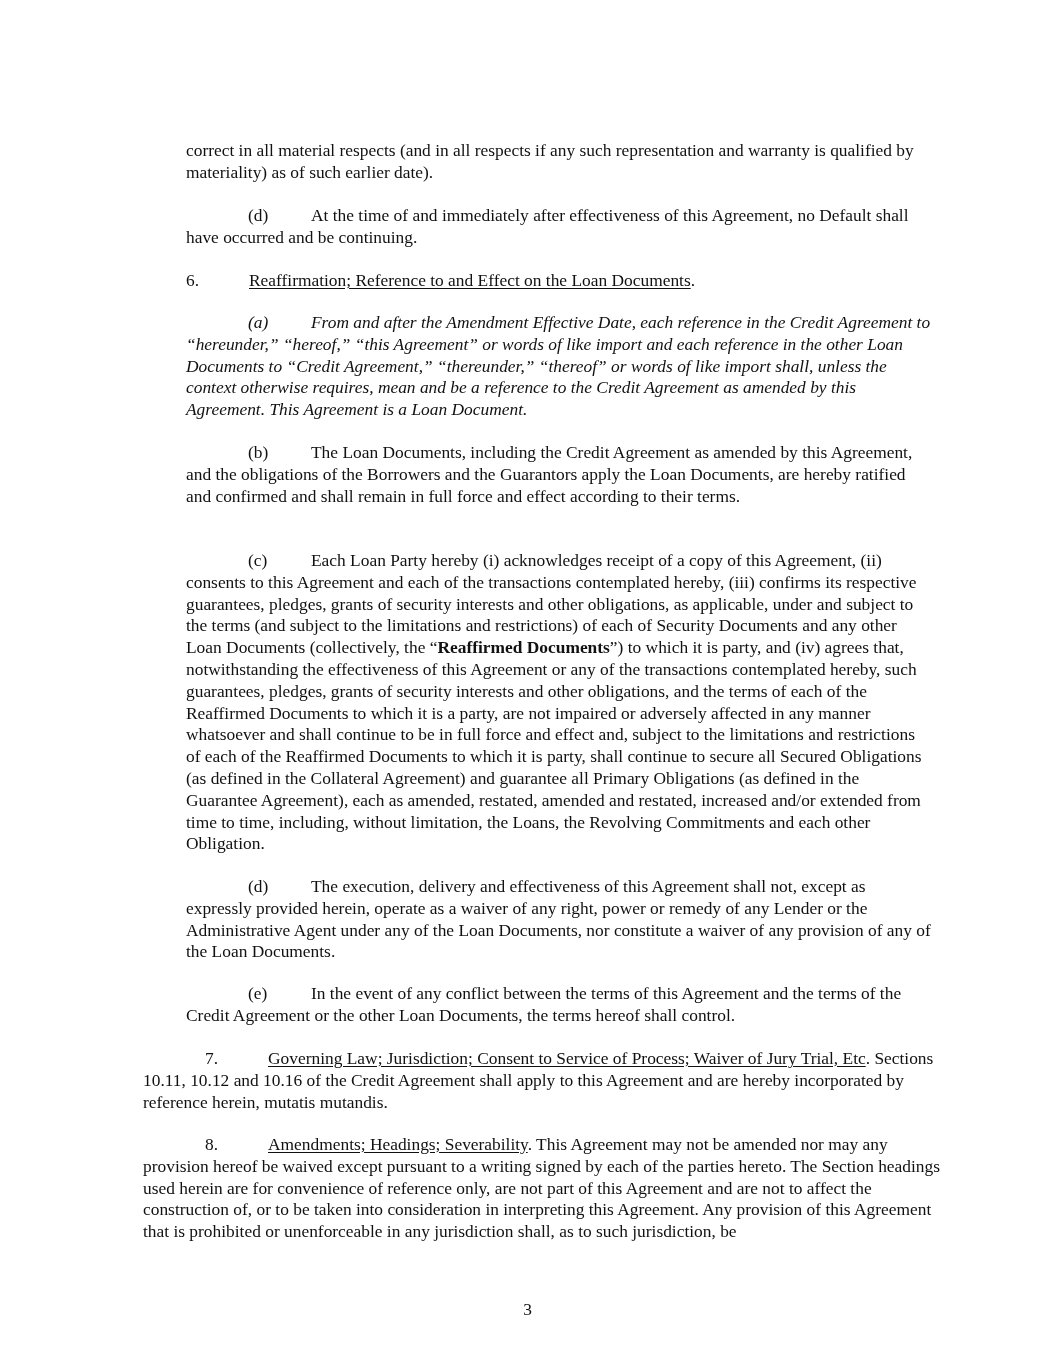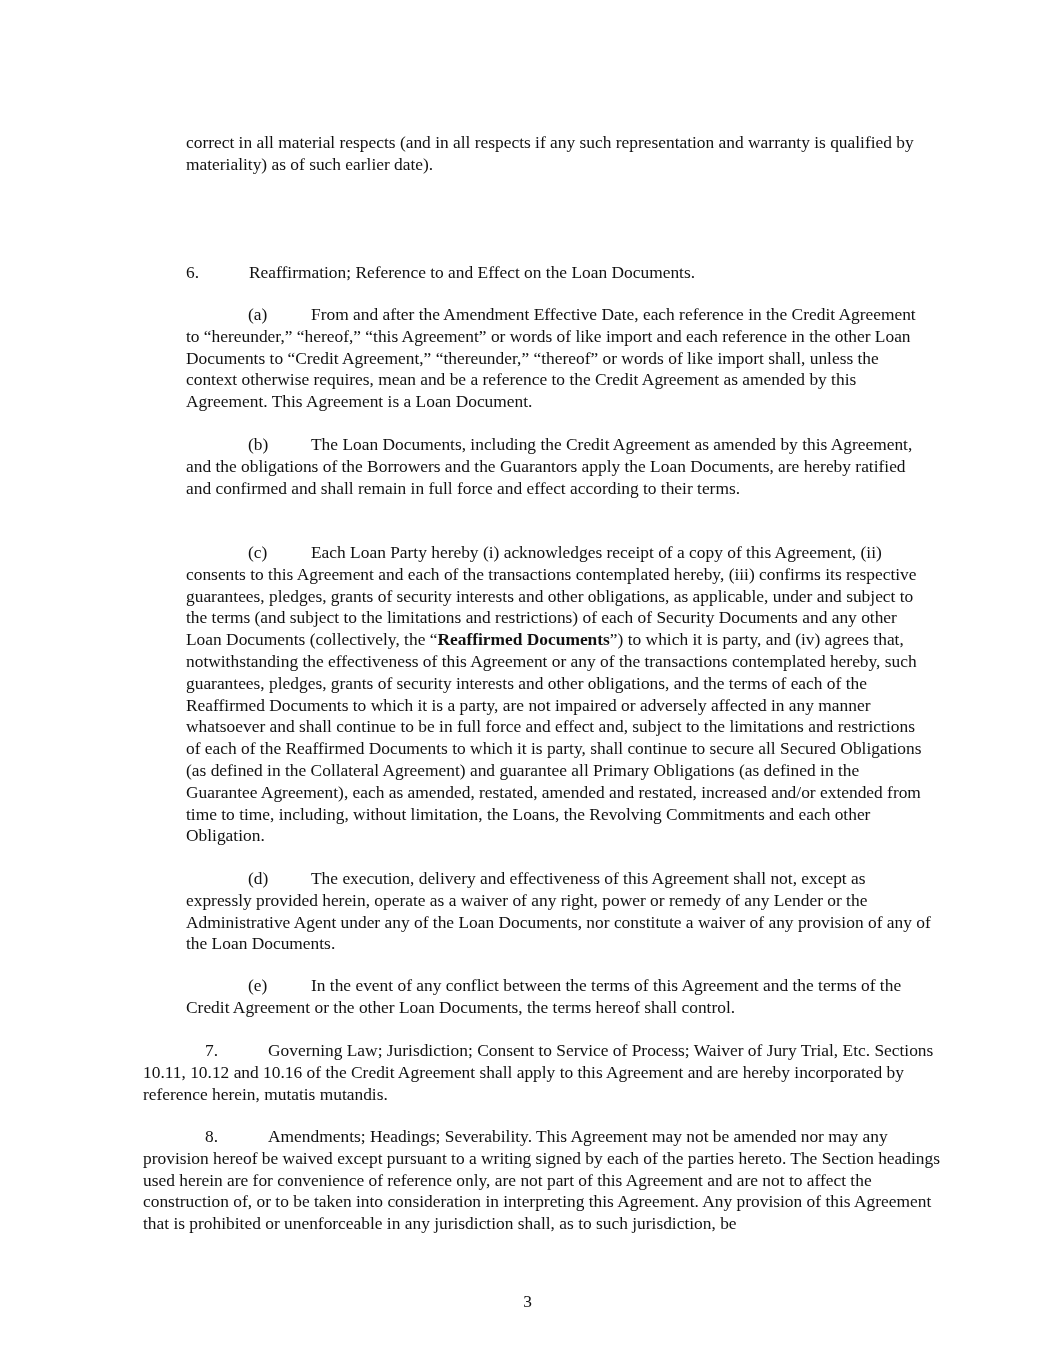--- a/index.html
+++ b/index.html
@@ -12,21 +12,21 @@
       height: 1365px;
       position: relative;
       overflow: hidden;
       font-family: "Liberation Serif", "DejaVu Serif", serif;
       color: #111111;
       font-size: 17.4px;
       line-height: 21.8px;
     }
     .page {
       position: absolute;
-      left: 0; top: 8px;
+      left: 0; top: 16px;
       width: 1055px;
       height: 1140px;
     }
     .block {
       position: absolute;
       margin: 0;
       text-align: left;
     }
     .inner {
       left: 186px;
@@ -42,46 +42,49 @@
       width: 62px;
     }
     .label {
       display: inline-block;
       width: 63px;
     }
     .num-label {
       display: inline-block;
       width: 63px;
     }
-    .u { text-underline-offset: 2px; }
+    .u { text-decoration: underline; text-underline-offset: 2px; }
     .b { font-weight: bold; }
     .page-number {
       position: absolute;
       top: 1283px;
       left: 0;
       width: 1055px;
       text-align: center;
       font-size: 17.4px;
     }
   </style>
 </head>
 <body>
 
 <div class="page">
 
   <p class="block inner" style="top:124px;">
     <span>correct in all material respects (and in all respects if any such representation and warranty is qualified by materiality) as of such earlier date).</span>
   </p>
 
+  <p class="block inner" style="top:189px;">
+    <span class="indent"></span><span class="label">(d)</span><span>At the time of and immediately after effectiveness of this Agreement, no Default shall have occurred and be continuing.</span>
+  </p>
 
   <p class="block inner" style="top:254px;">
     <span class="num-label">6.</span><span class="u">Reaffirmation; Reference to and Effect on the Loan Documents</span><span>.</span>
   </p>
 
-  <p class="block inner" style="top:296px;">
+  <p class="block inner" style="top:296px;font-style:italic;">
     <span class="indent"></span><span class="label">(a)</span><span>From and after the Amendment Effective Date, each reference in the Credit Agreement to “hereunder,” “hereof,” “this Agreement” or words of like import and each reference in the other Loan Documents to “Credit Agreement,” “thereunder,” “thereof” or words of like import shall, unless the context otherwise requires, mean and be a reference to the Credit Agreement as amended by this Agreement. This Agreement is a Loan Document.</span>
   </p>
 
   <p class="block inner" style="top:426px;">
     <span class="indent"></span><span class="label">(b)</span><span>The Loan Documents, including the Credit Agreement as amended by this Agreement, and the obligations of the Borrowers and the Guarantors apply the Loan Documents, are hereby ratified and confirmed and shall remain in full force and effect according to their terms.</span>
   </p>
 
   <p class="block inner" style="top:534px;">
     <span class="indent"></span><span class="label">(c)</span><span>Each Loan Party hereby (i) acknowledges receipt of a copy of this Agreement, (ii) consents to this Agreement and each of the transactions contemplated hereby, (iii) confirms its respective guarantees, pledges, grants of security interests and other obligations, as applicable, under and subject to the terms (and subject to the limitations and restrictions) of each of Security Documents and any other Loan Documents (collectively, the “</span><span class="b">Reaffirmed Documents</span><span>”) to which it is party, and (iv) agrees that, notwithstanding the effectiveness of this Agreement or any of the transactions contemplated hereby, such guarantees, pledges, grants of security interests and other obligations, and the terms of each of the Reaffirmed Documents to which it is a party, are not impaired or adversely affected in any manner whatsoever and shall continue to be in full force and effect and, subject to the limitations and restrictions of each of the Reaffirmed Documents to which it is party, shall continue to secure all Secured Obligations (as defined in the Collateral Agreement) and guarantee all Primary Obligations (as defined in the Guarantee Agreement), each as amended, restated, amended and restated, increased and/or extended from time to time, including, without limitation, the Loans, the Revolving Commitments and each other Obligation.</span>
   </p>

